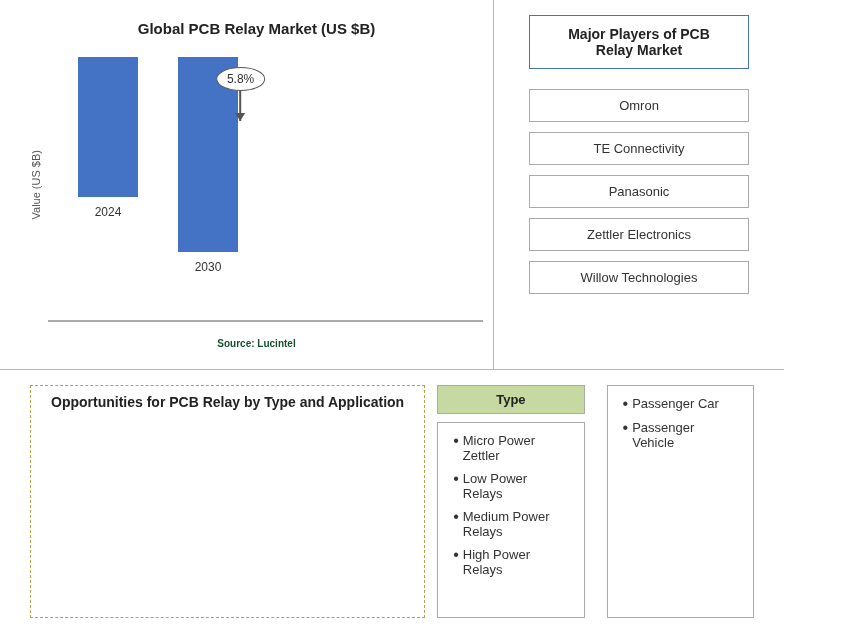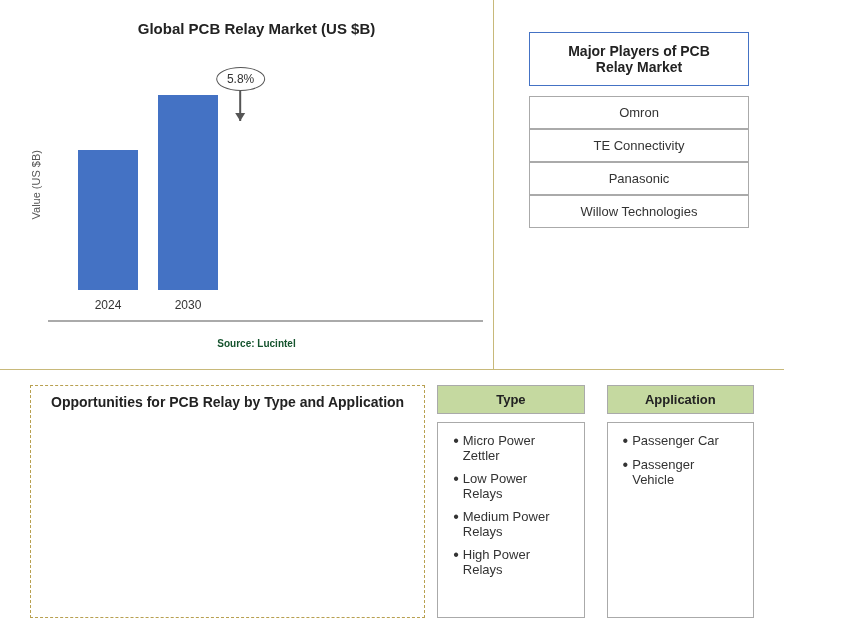--- a/index.html
+++ b/index.html
@@ -68,24 +68,24 @@
       display: flex;
       flex-direction: column;
       flex: 1;
       height: 100%;
       position: relative;
     }
 
     .bars-inner {
       display: flex;
       flex-direction: row;
-      align-items: flex-end;
-      flex: 1;
-      gap: 20px;
-      padding: 10px 30px 8px 30px;
+      align-items: flex-start;
+      flex: 1;
+      gap: 40px;
+      padding: 10px 30px 0 30px;
       position: relative;
     }
 
     .bar-group {
       display: flex;
       flex-direction: column;
       align-items: center;
       gap: 4px;
     }
 
@@ -153,21 +153,21 @@
       align-self: center;
     }
 
     
     .players-panel {
       width: 290px;
       padding: 15px 20px;
       display: flex;
       flex-direction: column;
       align-items: center;
-      margin-top: 17px;
+      gap: 10px;
     }
 
     .players-title {
       border: 1.5px solid #4472c4;
       padding: 10px 20px;
       font-size: 14px;
       font-weight: bold;
       color: #222;
       text-align: center;
       width: 220px;
@@ -287,20 +287,21 @@
 
       <div class="source-text">Source: Lucintel</div>
     </div>
 
     <div class="players-panel">
       <div class="players-title">Major Players of PCB Relay Market</div>
 
       <div class="player-item">Omron</div>
       <div class="player-item">TE Connectivity</div>
       <div class="player-item">Panasonic</div>
+      <div class="player-item">Zettler Electronics</div>
       <div class="player-item">Willow Technologies</div>
     </div>
 
   </div>
 
   <div class="bottom-section">
 
     <div class="opportunities-box">Opportunities for PCB Relay by Type and Application</div>
 
     <div class="type-application-row">
@@ -321,21 +322,20 @@
             <span>Medium Power Relays</span>
           </div>
           <div class="section-item">
             <span class="bullet">•</span>
             <span>High Power Relays</span>
           </div>
         </div>
       </div>
 
       <div class="application-box">
-        <div class="section-header">Application</div>
         <div class="section-items">
           <div class="section-item">
             <span class="bullet">•</span>
             <span>Passenger Car</span>
           </div>
           <div class="section-item">
             <span class="bullet">•</span>
             <span>Passenger Vehicle</span>
           </div>
         </div>

